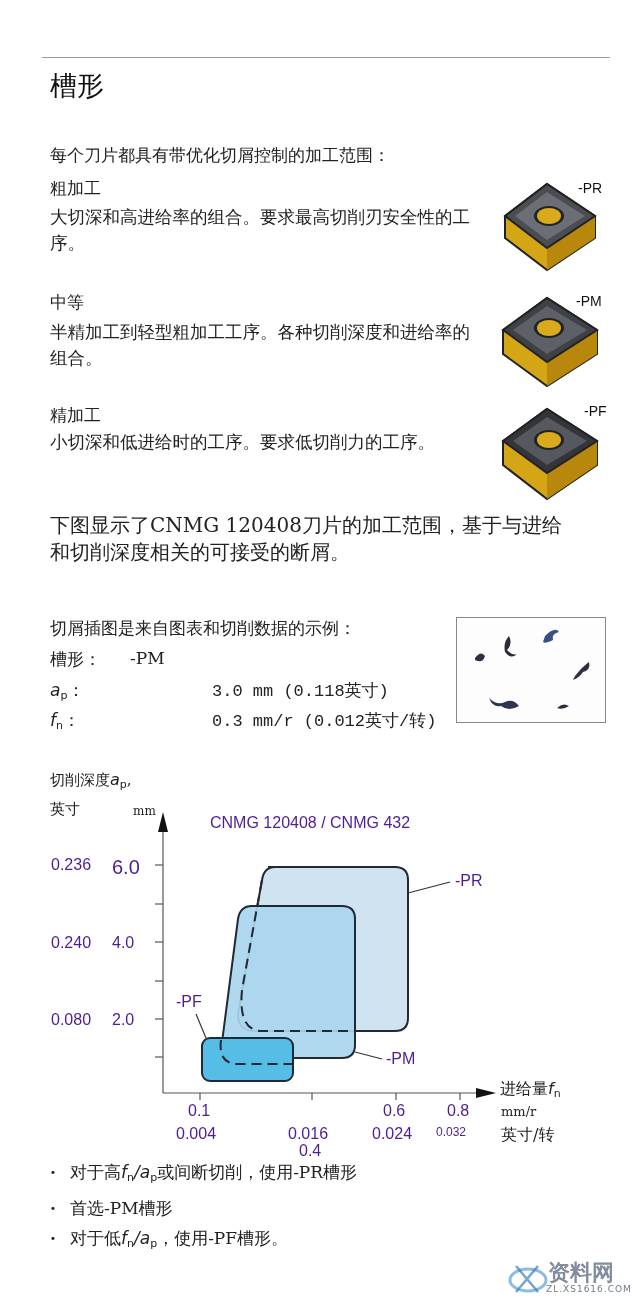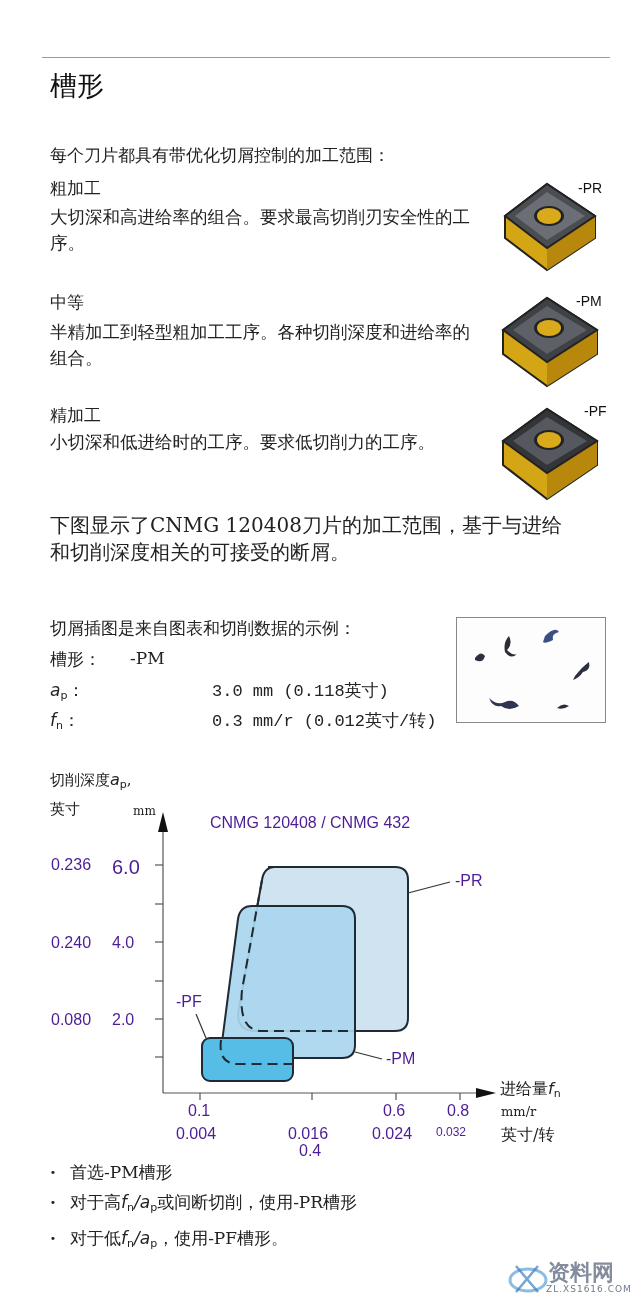--- a/index.html
+++ b/index.html
@@ -156,22 +156,22 @@
 <div class="abs chart-sans" style="left:176px;top:1125px;font-size:16px;">0.004</div>
 <div class="abs chart-sans" style="left:288px;top:1125px;font-size:16px;">0.016</div>
 <div class="abs chart-sans" style="left:372px;top:1125px;font-size:16px;">0.024</div>
 <div class="abs chart-sans" style="left:436px;top:1125px;font-size:12px;">0.032</div>
 
 <div class="abs" style="left:500px;top:1079px;font-size:16px;"><span>进给量</span><span class="ital">f</span><sub>n</sub></div>
 <div class="abs" style="left:501px;top:1104px;font-size:13px;">mm/r</div>
 <div class="abs" style="left:501px;top:1125px;font-size:16px;">英寸/转</div>
 
 <div class="abs bullets">
+  <div><span>对于高</span><span class="ital">f</span><sub>n</sub><span class="ital">/</span><span class="ital">a</span><sub>p</sub><span>或间断切削，使用-PR槽形</span></div>
   <div><span>首选-PM槽形</span></div>
-  <div><span>对于高</span><span class="ital">f</span><sub>n</sub><span class="ital">/</span><span class="ital">a</span><sub>p</sub><span>或间断切削，使用-PR槽形</span></div>
   <div><span>对于低</span><span class="ital">f</span><sub>n</sub><span class="ital">/</span><span class="ital">a</span><sub>p</sub><span>，使用-PF槽形。</span></div>
 </div>
 
 <div class="abs wm">
   <svg width="40" height="34" viewBox="0 0 40 34" style="position:absolute;left:10px;top:4px;">
     <ellipse cx="20" cy="18" rx="18" ry="11" fill="none" stroke="#5aa0d6" stroke-width="3" opacity="0.7"></ellipse>
     <path d="M8,4 L30,30 M30,4 L8,30" stroke="#3d7fc0" stroke-width="2.5" opacity="0.7"></path>
   </svg>
   <div style="position:absolute;left:50px;top:0px;font-size:22px;font-weight:bold;color:#6f7a8c;opacity:0.85;white-space:nowrap;">资料网</div>
   <div style="position:absolute;left:48px;top:26px;font-size:9px;color:#6f7a8c;letter-spacing:1px;white-space:nowrap;">ZL.XS1616.COM</div>

